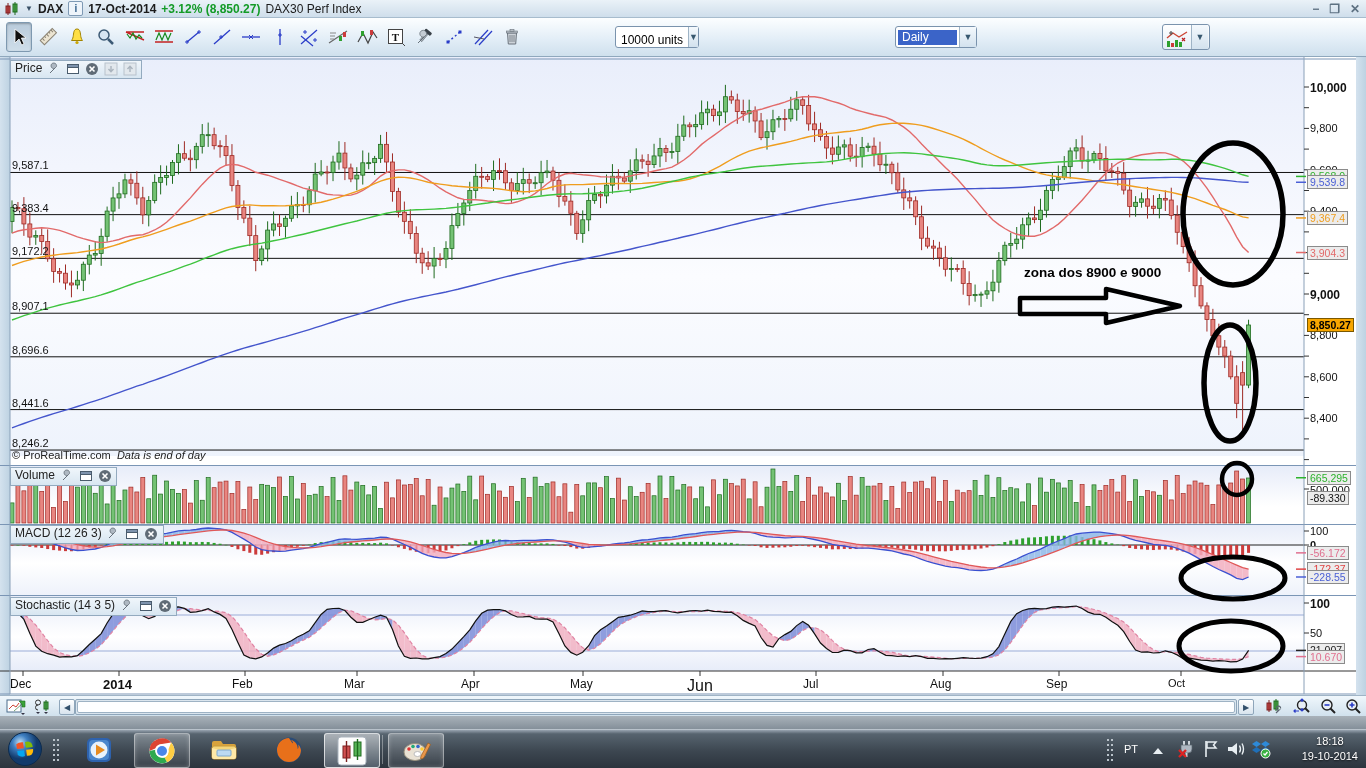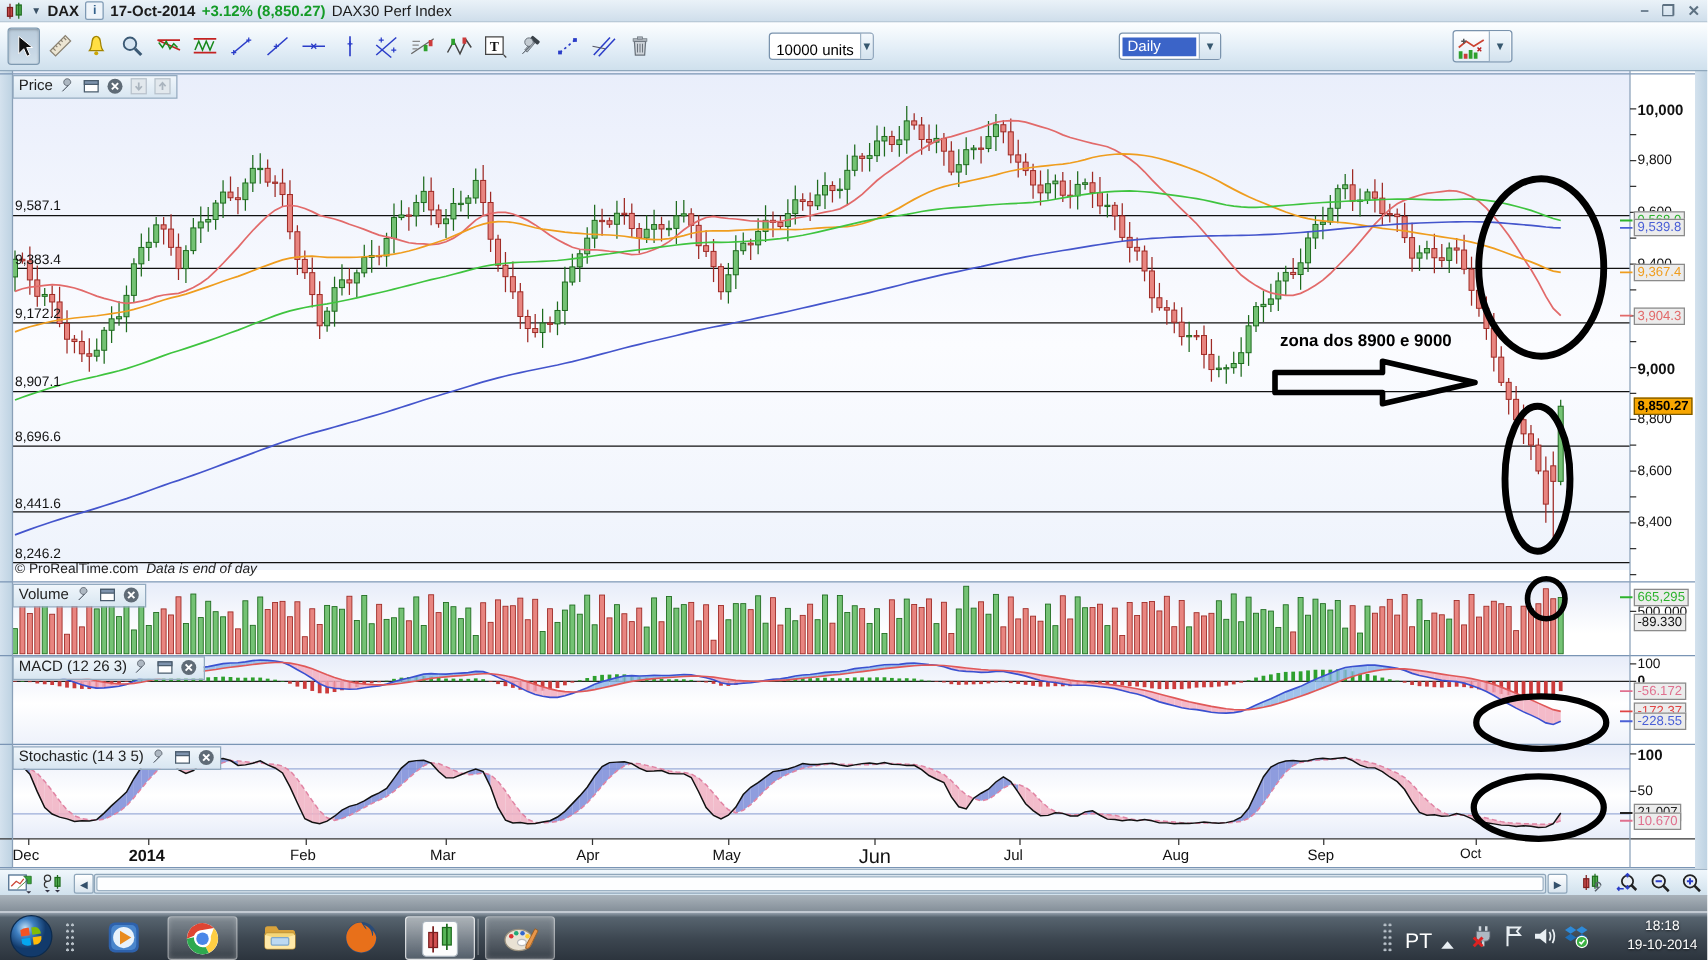--- a/index.html
+++ b/index.html
@@ -66,21 +66,21 @@
     border-top:1px solid #b9c2cb;z-index:30}
   .tkbtn{position:absolute;top:3px;width:54px;height:33px;border-radius:3px;
     display:flex;align-items:center;justify-content:center}
   .tkbtn.frame{background:linear-gradient(180deg,rgba(255,255,255,.25),rgba(255,255,255,.06));
     border:1px solid rgba(255,255,255,.45);box-shadow:inset 0 0 4px rgba(255,255,255,.25)}
   .tkbtn.active{background:linear-gradient(180deg,rgba(255,255,255,.5),rgba(200,220,240,.25));
     border:1px solid rgba(255,255,255,.7)}
   .grip{position:absolute;top:8px;width:8px;height:24px;
     background-image:radial-gradient(circle at 2px 2px,#b9c2ca 1px,transparent 1.3px);
     background-size:4px 5px}
-  .tray{position:absolute;color:#fff;font-size:17px;z-index:31}
+  .tray{position:absolute;color:#fff;font-size:11px;z-index:31}
   #clock{right:8px;top:4px;text-align:center;line-height:15px;color:#fff;
     text-shadow:0 1px 2px rgba(0,0,0,.7)}
 </style>
 </head>
 <body>
 
 <div id="titlebar" class="abs">
   <svg width="16" height="14">
     <rect x="2" y="4" width="4" height="7" fill="#d05050" stroke="#7c1f1f"></rect>
     <line x1="4" y1="1" x2="4" y2="13" stroke="#7c1f1f"></line>

